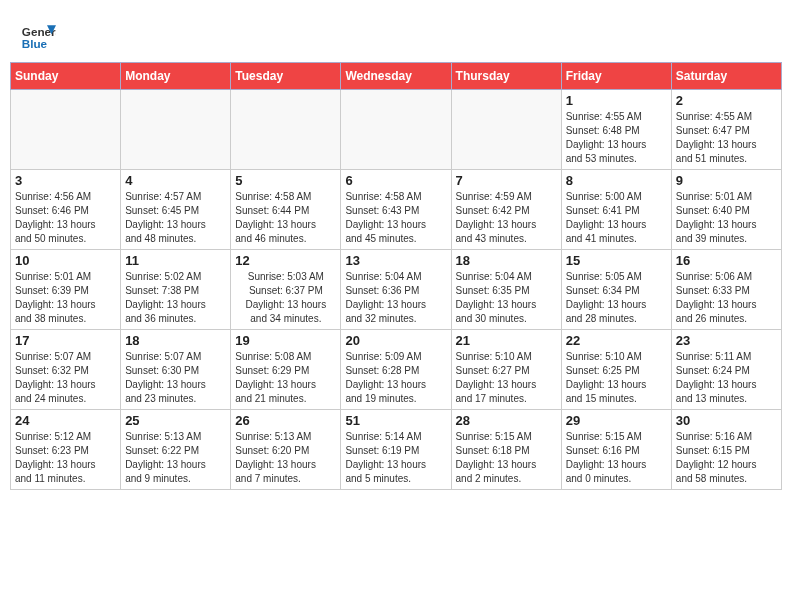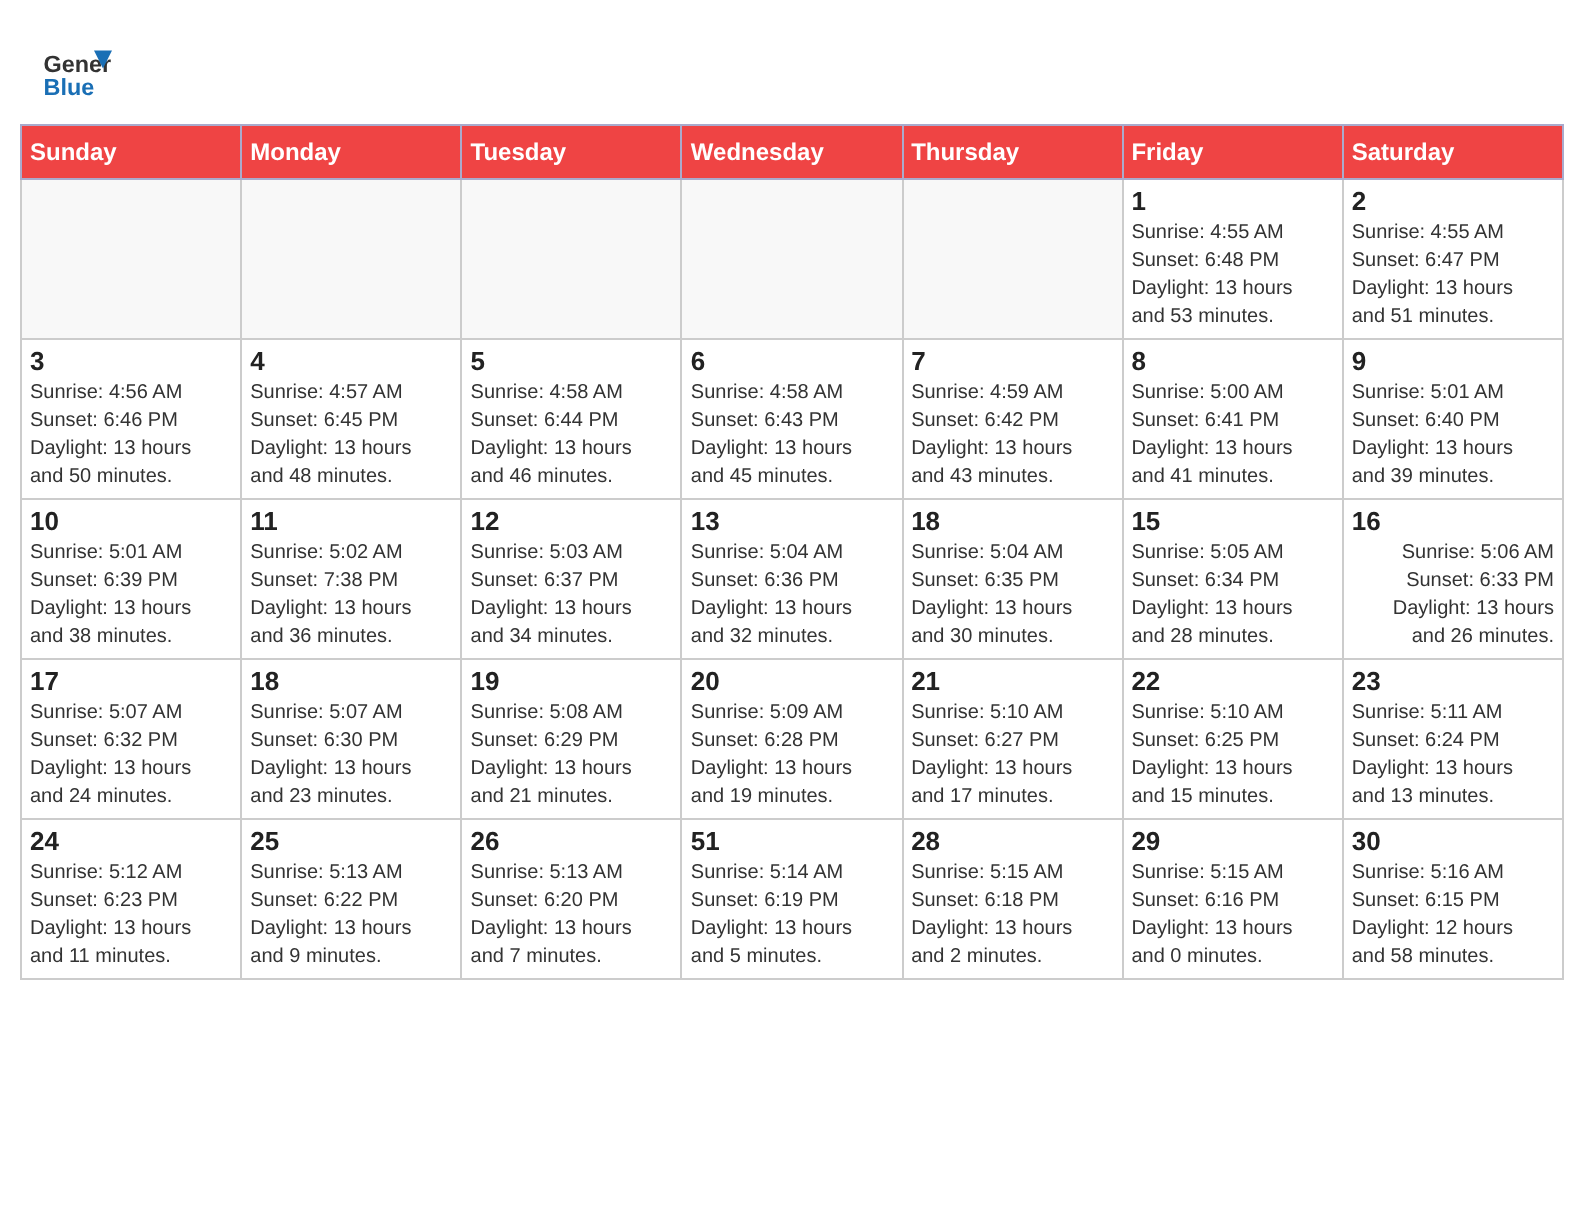--- a/index.html
+++ b/index.html
@@ -192,21 +192,21 @@
         </td>
         <td>
           <span class="day-number">11</span>
           <div class="day-info" style="white-space: pre-line;">Sunrise: 5:02 AM
 Sunset: 7:38 PM
 Daylight: 13 hours
 and 36 minutes.</div>
         </td>
         <td>
           <span class="day-number">12</span>
-          <div class="day-info" style="white-space: pre-line;">Sunrise: 5:03 AM
+          <div class="day-info" style="white-space: pre-line; text-align: center;">Sunrise: 5:03 AM
 Sunset: 6:37 PM
 Daylight: 13 hours
 and 34 minutes.</div>
         </td>
         <td>
           <span class="day-number">13</span>
           <div class="day-info" style="white-space: pre-line;">Sunrise: 5:04 AM
 Sunset: 6:36 PM
 Daylight: 13 hours
 and 32 minutes.</div>
@@ -220,21 +220,21 @@
         </td>
         <td>
           <span class="day-number">15</span>
           <div class="day-info" style="white-space: pre-line;">Sunrise: 5:05 AM
 Sunset: 6:34 PM
 Daylight: 13 hours
 and 28 minutes.</div>
         </td>
         <td>
           <span class="day-number">16</span>
-          <div class="day-info" style="white-space: pre-line; text-align: right;">Sunrise: 5:06 AM
+          <div class="day-info" style="white-space: pre-line;">Sunrise: 5:06 AM
 Sunset: 6:33 PM
 Daylight: 13 hours
 and 26 minutes.</div>
         </td>
       </tr>
       <tr>
         <td>
           <span class="day-number">17</span>
           <div class="day-info" style="white-space: pre-line;">Sunrise: 5:07 AM
 Sunset: 6:32 PM

